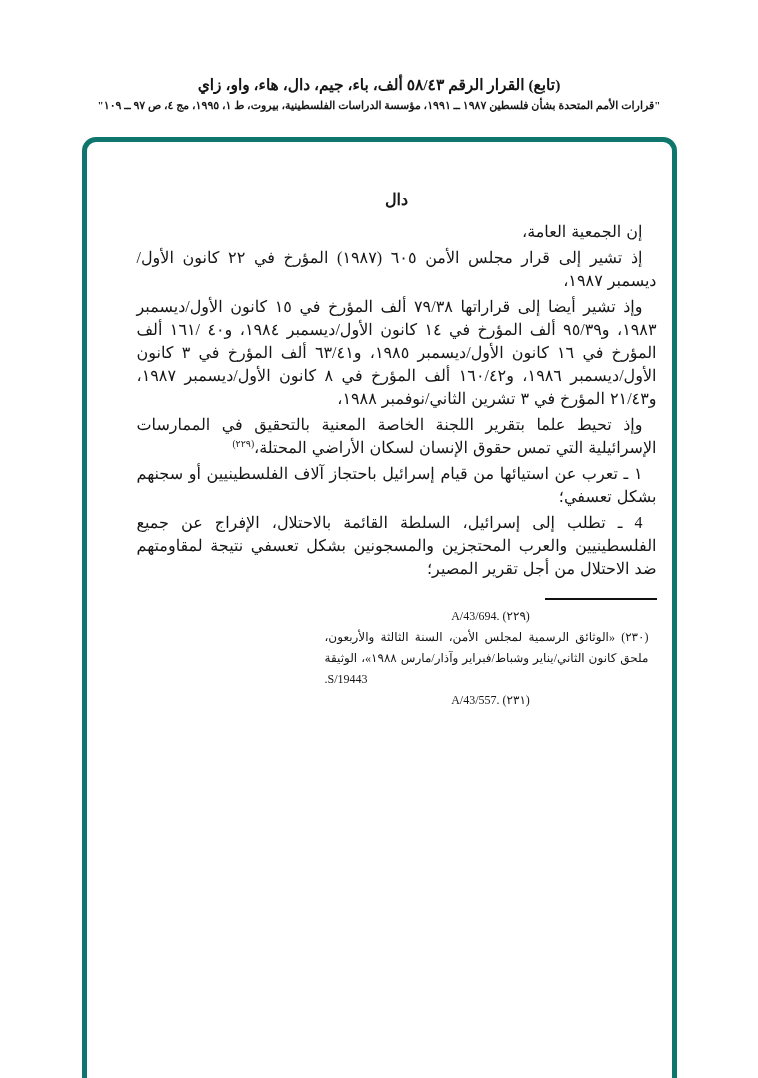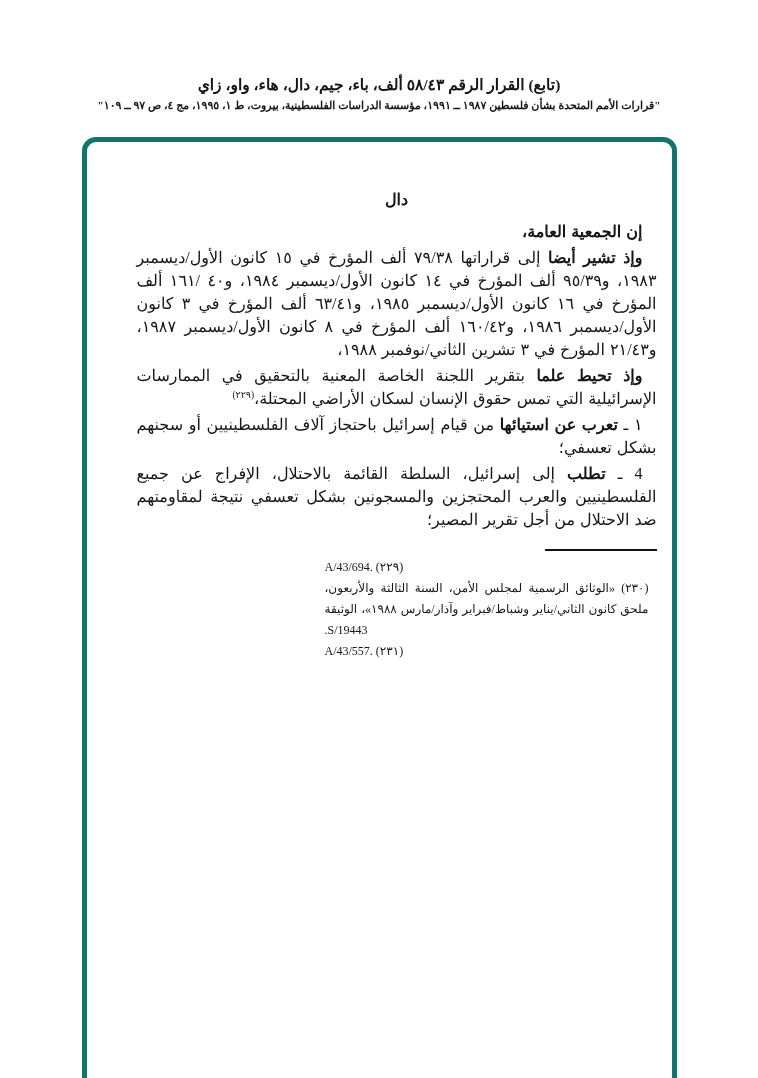--- a/index.html
+++ b/index.html
@@ -45,40 +45,40 @@
   }
   .para {
     margin: 0 0 3px 0;
     font-size: 16px;
     line-height: 23px;
     text-align: justify;
     text-align-last: right;
     text-indent: 14px;
     word-spacing: 1px;
   }
-  .bold { font-weight: bold; }
+  .bold { font-weight: normal; }
   sup.fnref {
     font-size: 9.5px;
     line-height: 0;
     font-weight: normal;
   }
 
   
   .footnotes {
     margin-top: 18px;
     width: 332px;
     font-size: 12px;
     line-height: 21px;
   }
   .fn-rule {
     width: 112px;
     border-top: 2px solid #111;
     margin-bottom: 6px;
   }
-  .fn { text-align: left; }
+  .fn { text-align: center; }
   .fn-long {
     text-align: justify;
     text-align-last: left;
     padding-right: 8px;
   }
   .page-number {
     text-align: center;
     font-weight: bold;
     font-size: 15px;
     margin-top: 13px;
@@ -94,20 +94,21 @@
     <div class="hdr-title">(تابع) القرار الرقم ⁦٥٨/٤٣⁩ ألف، باء، جيم، دال، هاء، واو، زاي</div>
     <div class="hdr-citation">"قرارات الأمم المتحدة بشأن فلسطين ١٩٨٧ ــ ١٩٩١، مؤسسة الدراسات الفلسطينية، بيروت، ط ١، ١٩٩٥، مج ٤، ص ٩٧ ــ ١٠٩"</div>
   </header>
 
   <div class="green-box">
 
     <div class="section-letter">دال</div>
 
     <p class="para"><span class="bold">إن الجمعية العامة،</span></p>
 
+    <p class="para"><span class="bold">إذ تشير</span><span> إلى قرار مجلس الأمن ٦٠٥ (١٩٨٧) المؤرخ في ٢٢ كانون الأول/ديسمبر ١٩٨٧،</span></p>
 
     <p class="para"><span class="bold">وإذ تشير أيضا</span><span> إلى قراراتها ⁦٧٩/٣٨⁩ ألف المؤرخ في ١٥ كانون الأول/ديسمبر ١٩٨٣، و⁦٩٥/٣٩⁩ ألف المؤرخ في ١٤ كانون الأول/ديسمبر ١٩٨٤، و⁦٤٠ /١٦١⁩ ألف المؤرخ في ١٦ كانون الأول/ديسمبر ١٩٨٥، و⁦٦٣/٤١⁩ ألف المؤرخ في ٣ كانون الأول/ديسمبر ١٩٨٦، و⁦١٦٠/٤٢⁩ ألف المؤرخ في ٨ كانون الأول/ديسمبر ١٩٨٧، و⁦٢١/٤٣⁩ المؤرخ في ٣ تشرين الثاني/نوفمبر ١٩٨٨،</span></p>
 
     <p class="para"><span class="bold">وإذ تحيط علما</span><span> بتقرير اللجنة الخاصة المعنية بالتحقيق في الممارسات الإسرائيلية التي تمس حقوق الإنسان لسكان الأراضي المحتلة،</span><sup class="fnref">(٢٢٩)</sup></p>
 
 
     <p class="para"><span>١ ـ </span><span class="bold">تعرب عن استيائها</span><span> من قيام إسرائيل باحتجاز آلاف الفلسطينيين أو سجنهم بشكل تعسفي؛</span></p>
 
     <p class="para"><span>4 ـ </span><span class="bold">تطلب</span><span> إلى إسرائيل، السلطة القائمة بالاحتلال، الإفراج عن جميع الفلسطينيين والعرب المحتجزين والمسجونين بشكل تعسفي نتيجة لمقاومتهم ضد الاحتلال من أجل تقرير المصير؛</span></p>
 

